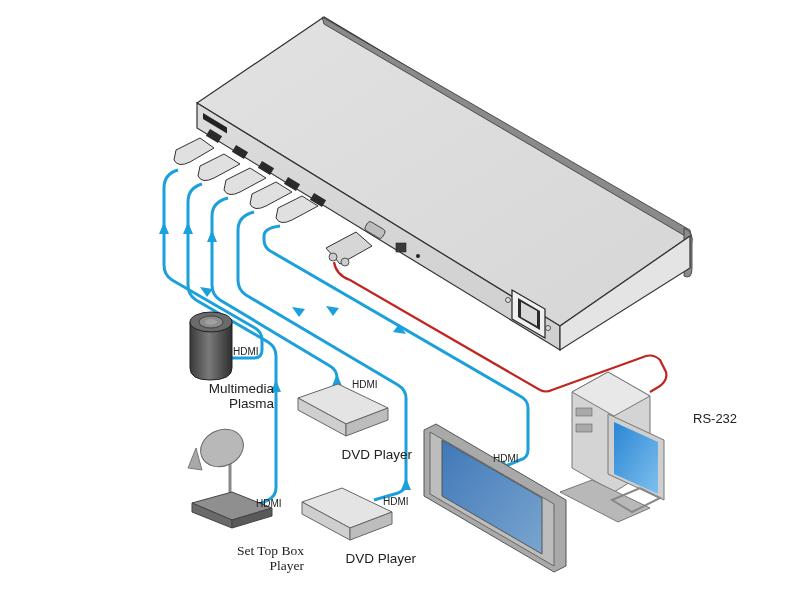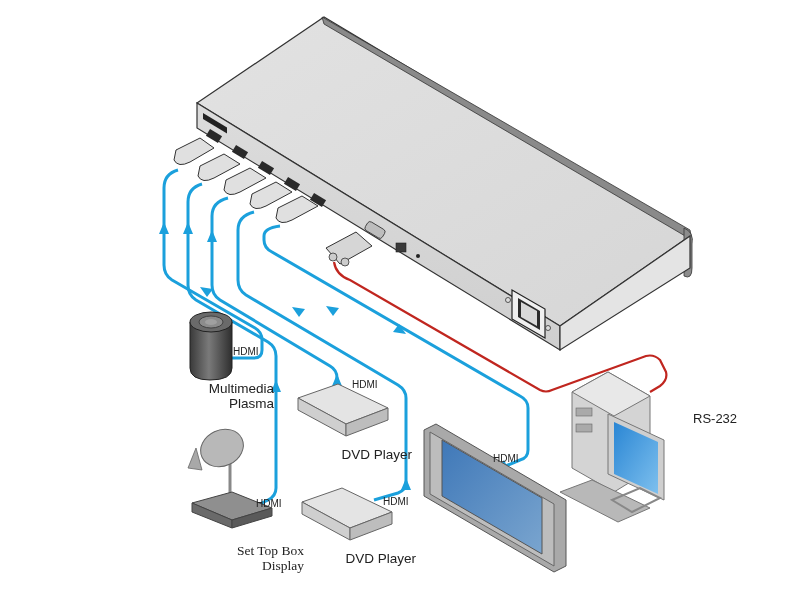--- a/index.html
+++ b/index.html
@@ -173,17 +173,17 @@
 <div class="hdmi" style="left:383px;top:496px;">HDMI</div>
 <div class="hdmi" style="left:493px;top:453px;">HDMI</div>
 <div class="rs" style="left:652px;top:411px;">RS-232</div>
 
 <div class="lbl" style="left:170px;top:381px;width:80px;">
   <div>Multimedia</div>
   <div>Plasma</div>
 </div>
 <div class="lbl" style="left:190px;top:543px;width:90px;font-family:Liberation Serif, serif;">
   <div>Set Top Box</div>
-  <div>Display</div>
+  <div>Player</div>
 </div>
 <div class="lbl" style="left:298px;top:447px;width:90px;">DVD Player</div>
 <div class="lbl" style="left:302px;top:551px;width:90px;">DVD Player</div>
 </div>
 
 </body></html>

